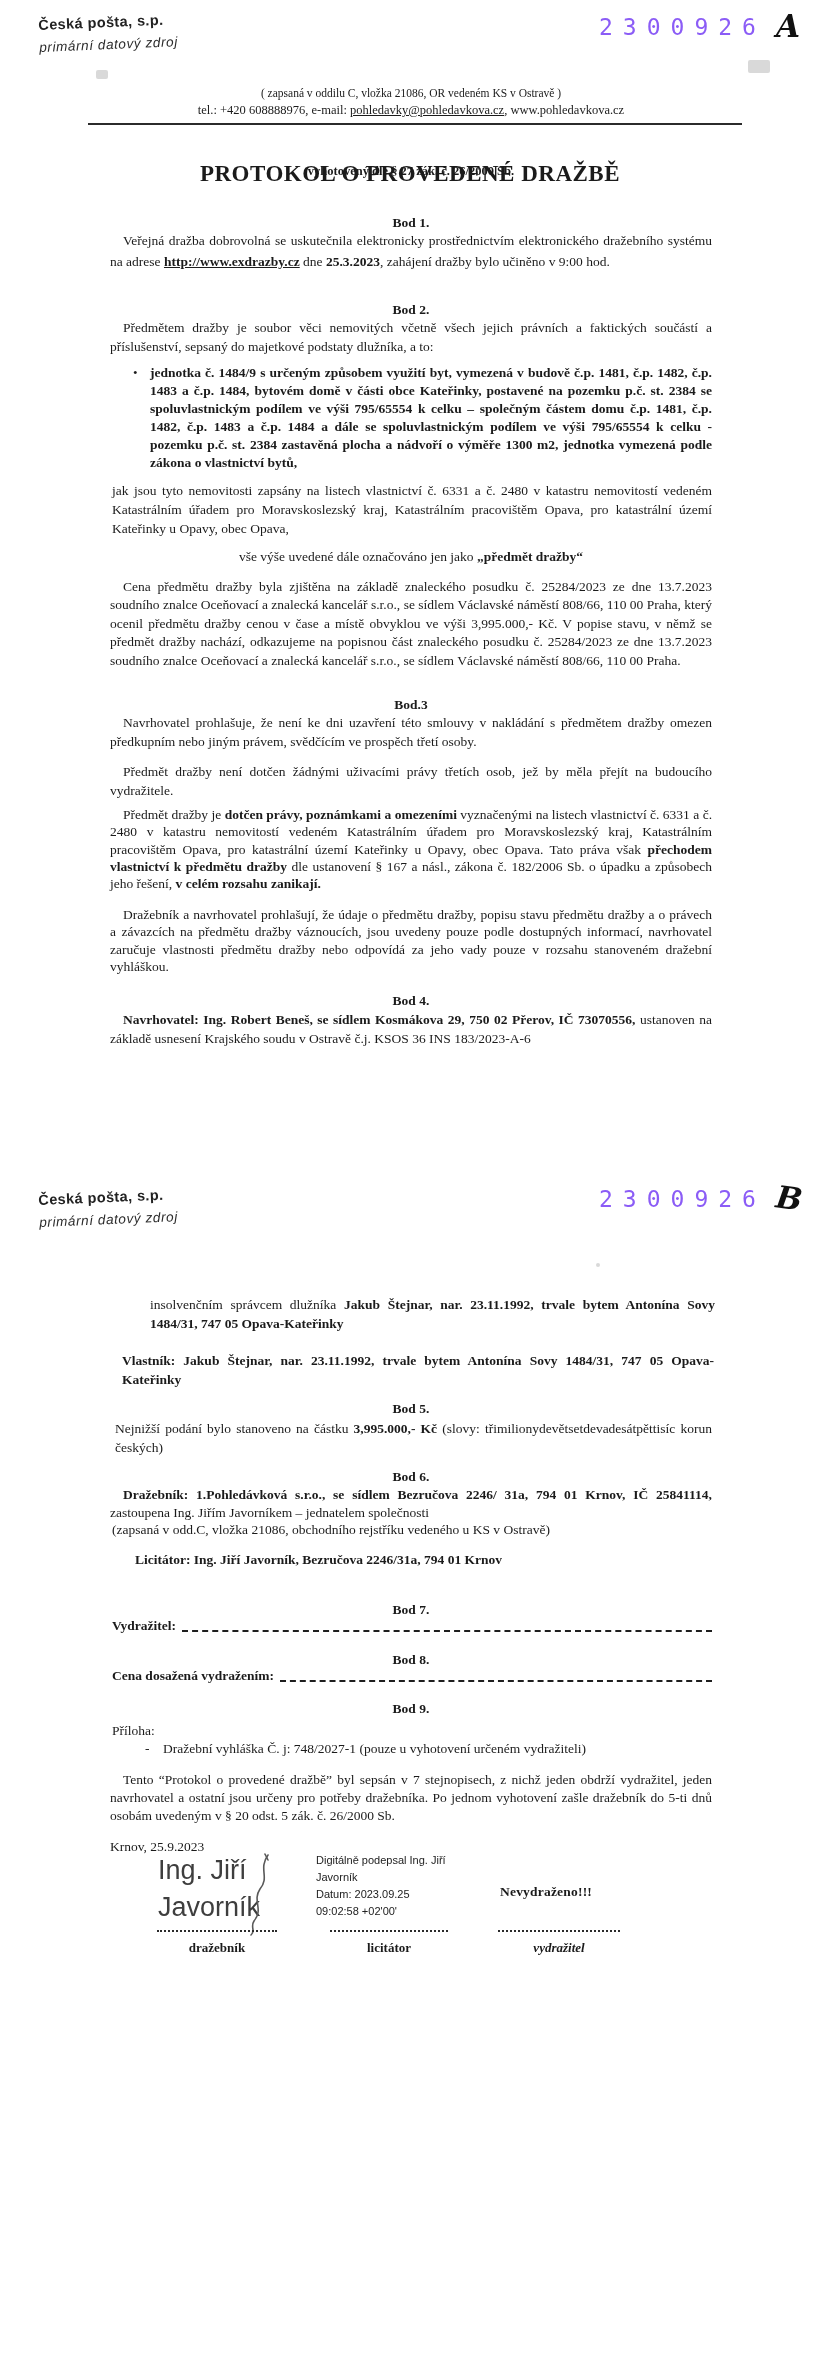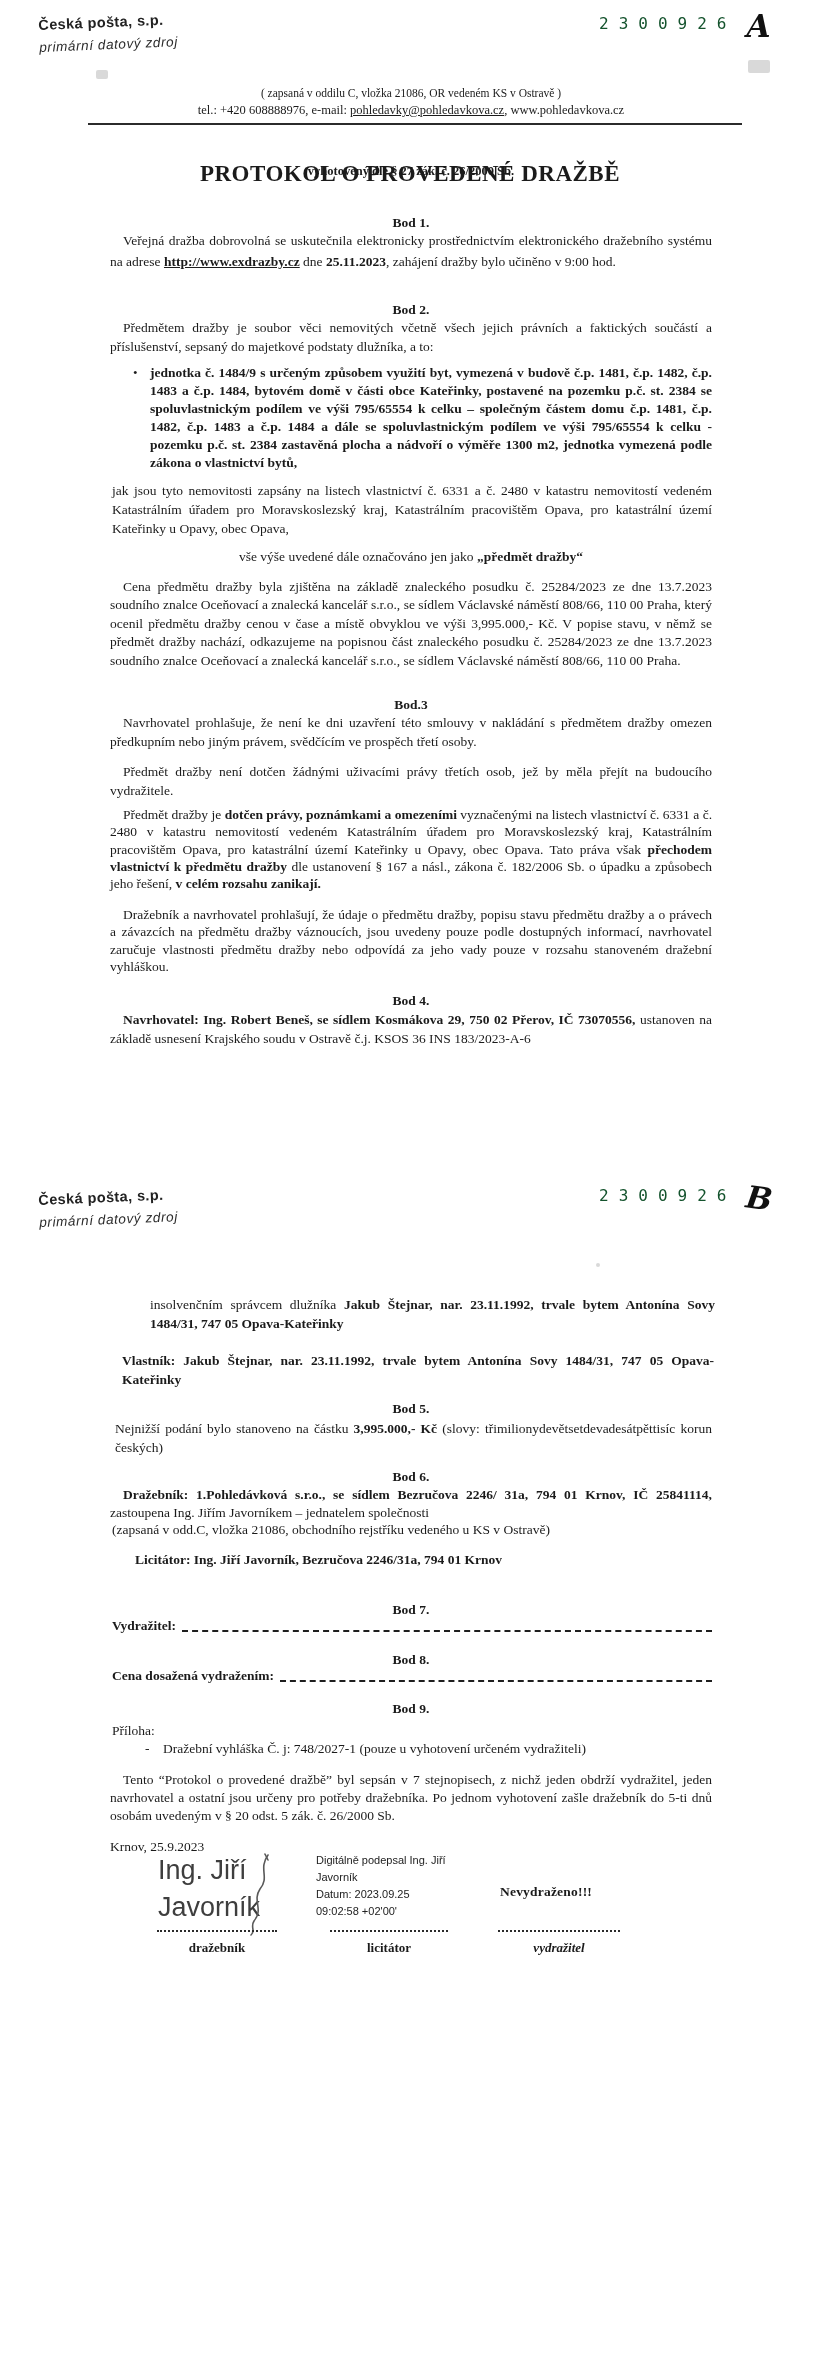--- a/index.html
+++ b/index.html
@@ -13,21 +13,21 @@
   .ctr{text-align:center;}
   .b{font-weight:bold;}
   .i{font-style:italic;}
   .u{text-decoration:underline;}
   
   .sender{transform:rotate(-2.4deg);transform-origin:left top;}
   .sender .nm{font-family:"Liberation Sans",sans-serif;font-weight:bold;font-size:14.5px;letter-spacing:.4px;color:#222;}
   .sender .sub{font-family:"Liberation Sans",sans-serif;font-style:italic;font-size:13.5px;color:#2c2c2c;letter-spacing:.6px;margin-top:7px;}
   
   .stamp{display:flex;align-items:flex-start;gap:10px;}
-  .stamp .digits{font-family:"DejaVu Sans Mono",monospace;font-size:16px;letter-spacing:10px;color:#14532d;}
+  .stamp .digits{font-family:"DejaVu Sans Mono",monospace;font-size:23px;letter-spacing:10px;color:#8b5cf6;}
   .stamp .letter{font-family:"DejaVu Serif",serif;font-style:italic;font-weight:bold;font-size:31px;line-height:1;color:#111;margin-top:-3px;}
   
   .company{font-size:17.5px;letter-spacing:.2px;}
   .reg{font-size:11.5px;}
   .tel{font-size:12.5px;text-align:center;}
   .rule{border-top:2px solid #2b2b2b;}
   .doc-title{font-size:23px;letter-spacing:.5px;margin-top:28px;}
   .doc-sub1{font-size:12.5px;}
   .doc-sub2{font-size:13px;}
   .bod{font-size:13.5px;font-weight:bold;}
@@ -67,21 +67,21 @@
   <div class="abs ctr tel" style="left:110px;top:103px;width:602px;">
     <span>tel.: +420 608888976, e-mail: </span><span class="u">pohledavky@pohledavkova.cz</span><span>, www.pohledavkova.cz</span>
   </div>
   <div class="abs rule" style="left:88px;top:123px;width:654px;"></div>
 
   <div class="abs ctr doc-title b" style="left:60px;top:133px;width:700px;">PROTOKOL O PROVEDENÉ DRAŽBĚ</div>
   <div class="abs ctr doc-sub1 b" style="left:110px;top:164px;width:602px;">vyhotovený dle § 27 zák. č. 26/2000 Sb.</div>
 
   <div class="abs ctr bod" style="left:110px;top:215px;width:602px;">Bod 1.</div>
   <div class="abs p lh21 just ind" style="left:110px;top:230px;width:602px;">
-    <span>Veřejná dražba dobrovolná se uskutečnila elektronicky prostřednictvím elektronického dražebního systému na adrese </span><span class="b u">http://www.exdrazby.cz</span><span> dne </span><span class="b">25.11.2023</span><span>, zahájení dražby bylo učiněno v 9:00 hod.</span>
+    <span>Veřejná dražba dobrovolná se uskutečnila elektronicky prostřednictvím elektronického dražebního systému na adrese </span><span class="b u">http://www.exdrazby.cz</span><span> dne </span><span class="b">25.3.2023</span><span>, zahájení dražby bylo učiněno v 9:00 hod.</span>
   </div>
 
   <div class="abs ctr bod" style="left:110px;top:302px;width:602px;">Bod 2.</div>
   <div class="abs p lh19 just ind" style="left:110px;top:318px;width:602px;">Předmětem dražby je soubor věci nemovitých včetně všech jejich právních a faktických součástí a příslušenství, sepsaný do majetkové podstaty dlužníka, a to:</div>
 
   <span class="abs bullet-dot" style="left:133px;top:365px;">•</span>
   <div class="abs p b just" style="left:150px;top:364px;width:562px;line-height:18px;">jednotka č. 1484/9 s určeným způsobem využití byt, vymezená v budově č.p. 1481, č.p. 1482, č.p. 1483 a č.p. 1484, bytovém domě v části obce Kateřinky, postavené na pozemku p.č. st. 2384 se spoluvlastnickým podílem ve výši 795/65554 k celku – společným částem domu č.p. 1481, č.p. 1482, č.p. 1483 a č.p. 1484 a dále se spoluvlastnickým podílem ve výši 795/65554 k celku - pozemku p.č. st. 2384 zastavěná plocha a nádvoří o výměře 1300 m2, jednotka vymezená podle zákona o vlastnictví bytů,</div>
 
   <div class="abs p lh19 just" style="left:112px;top:481px;width:600px;">jak jsou tyto nemovitosti zapsány na listech vlastnictví č. 6331 a č. 2480 v katastru nemovitostí vedeném Katastrálním úřadem pro Moravskoslezský kraj, Katastrálním pracovištěm Opava, pro katastrální území Kateřinky u Opavy, obec Opava,</div>
 

